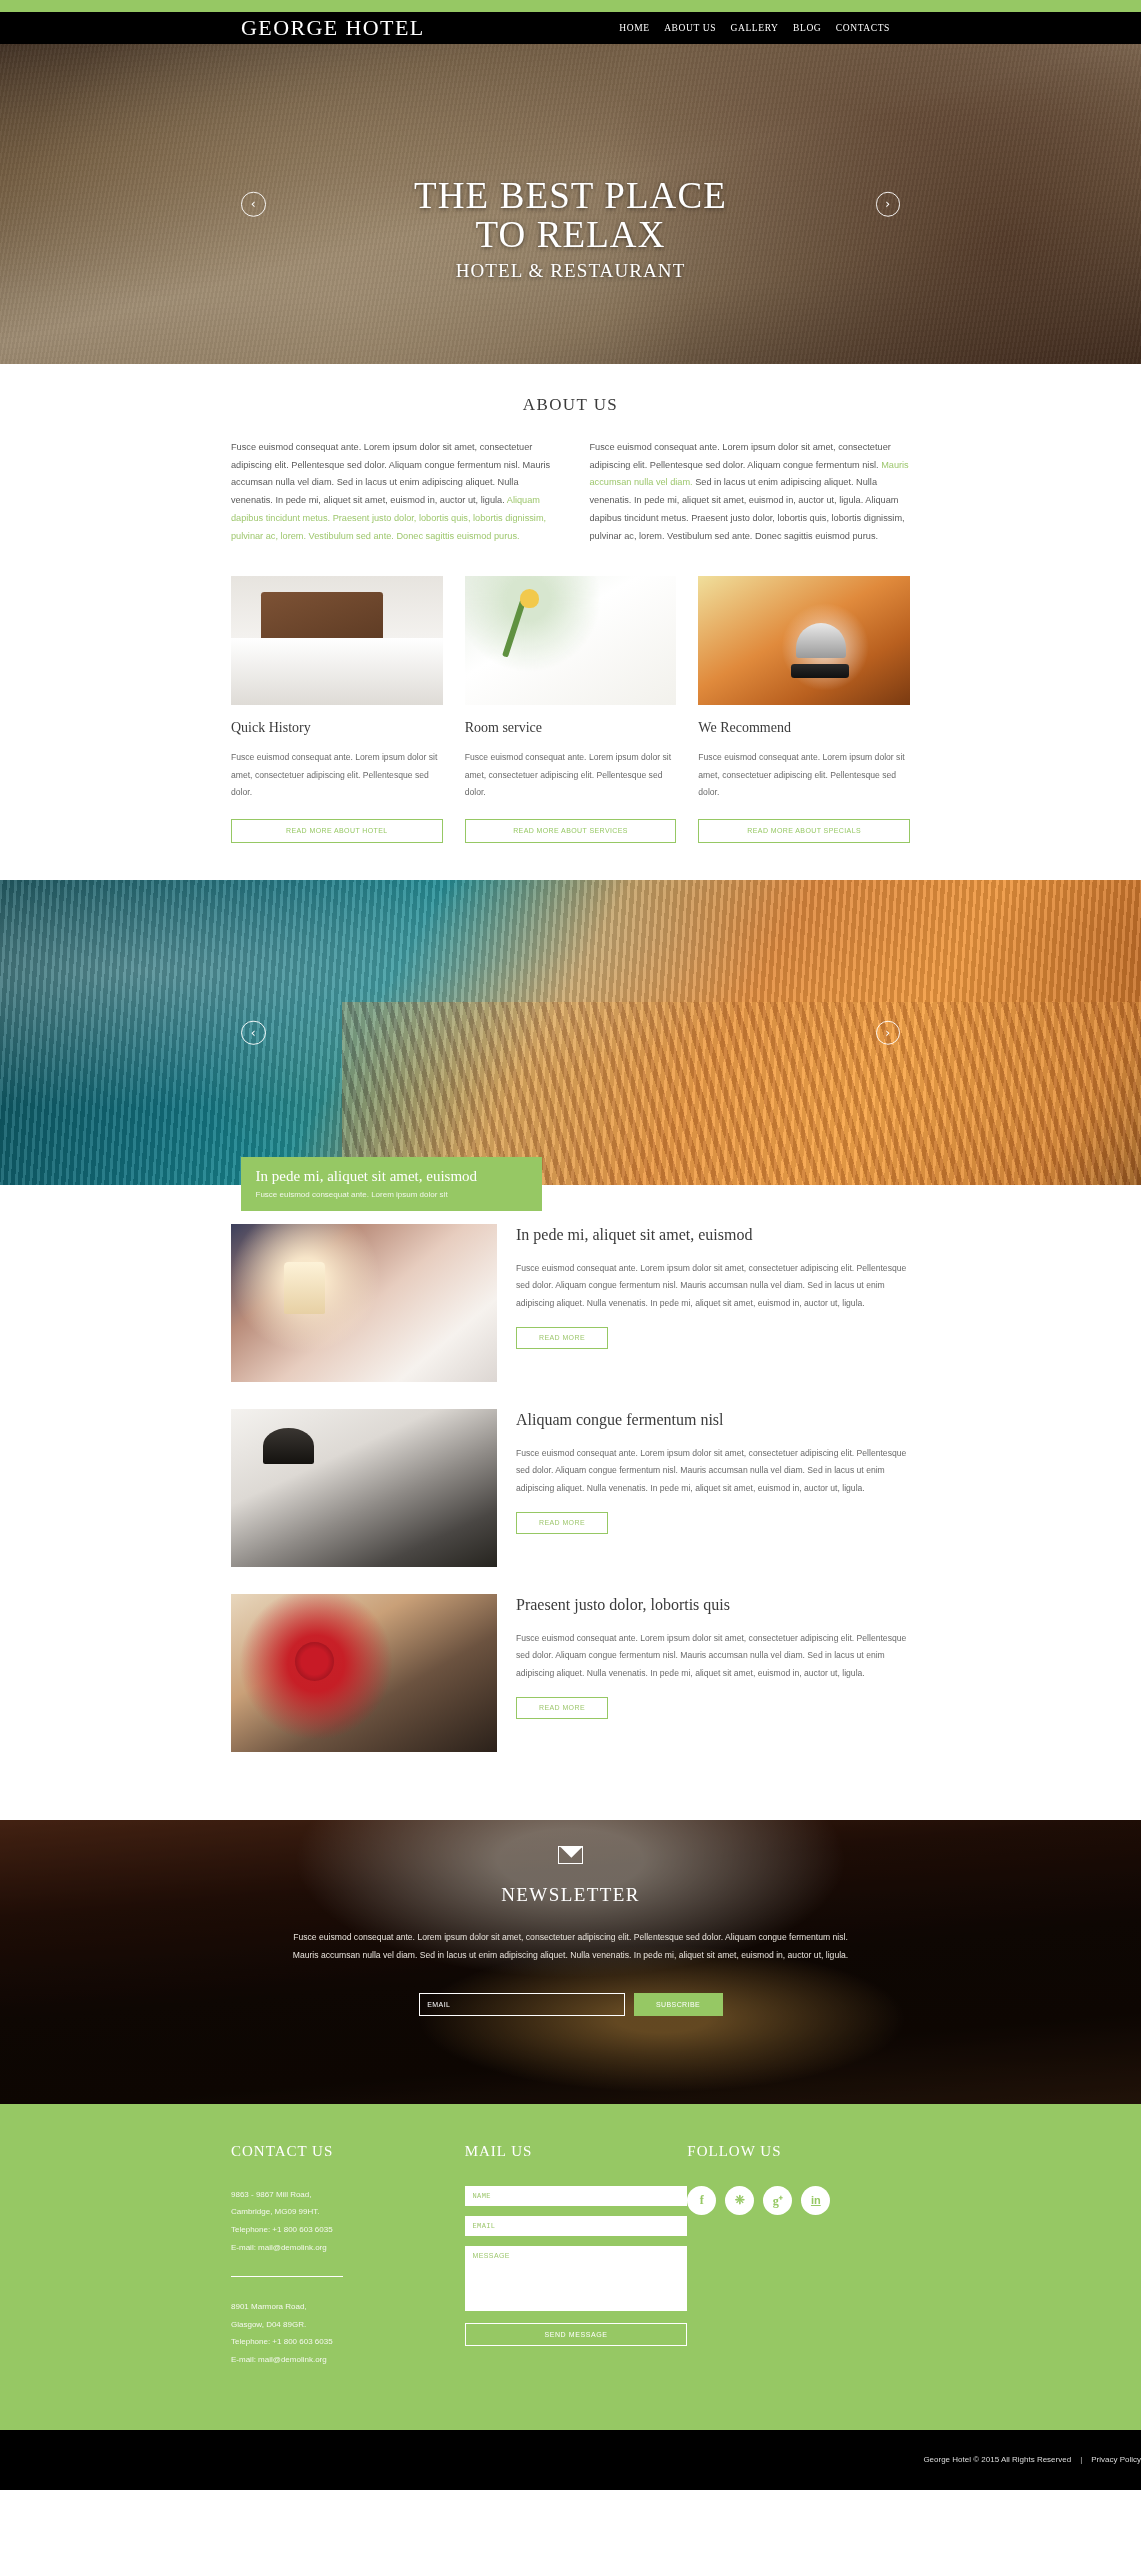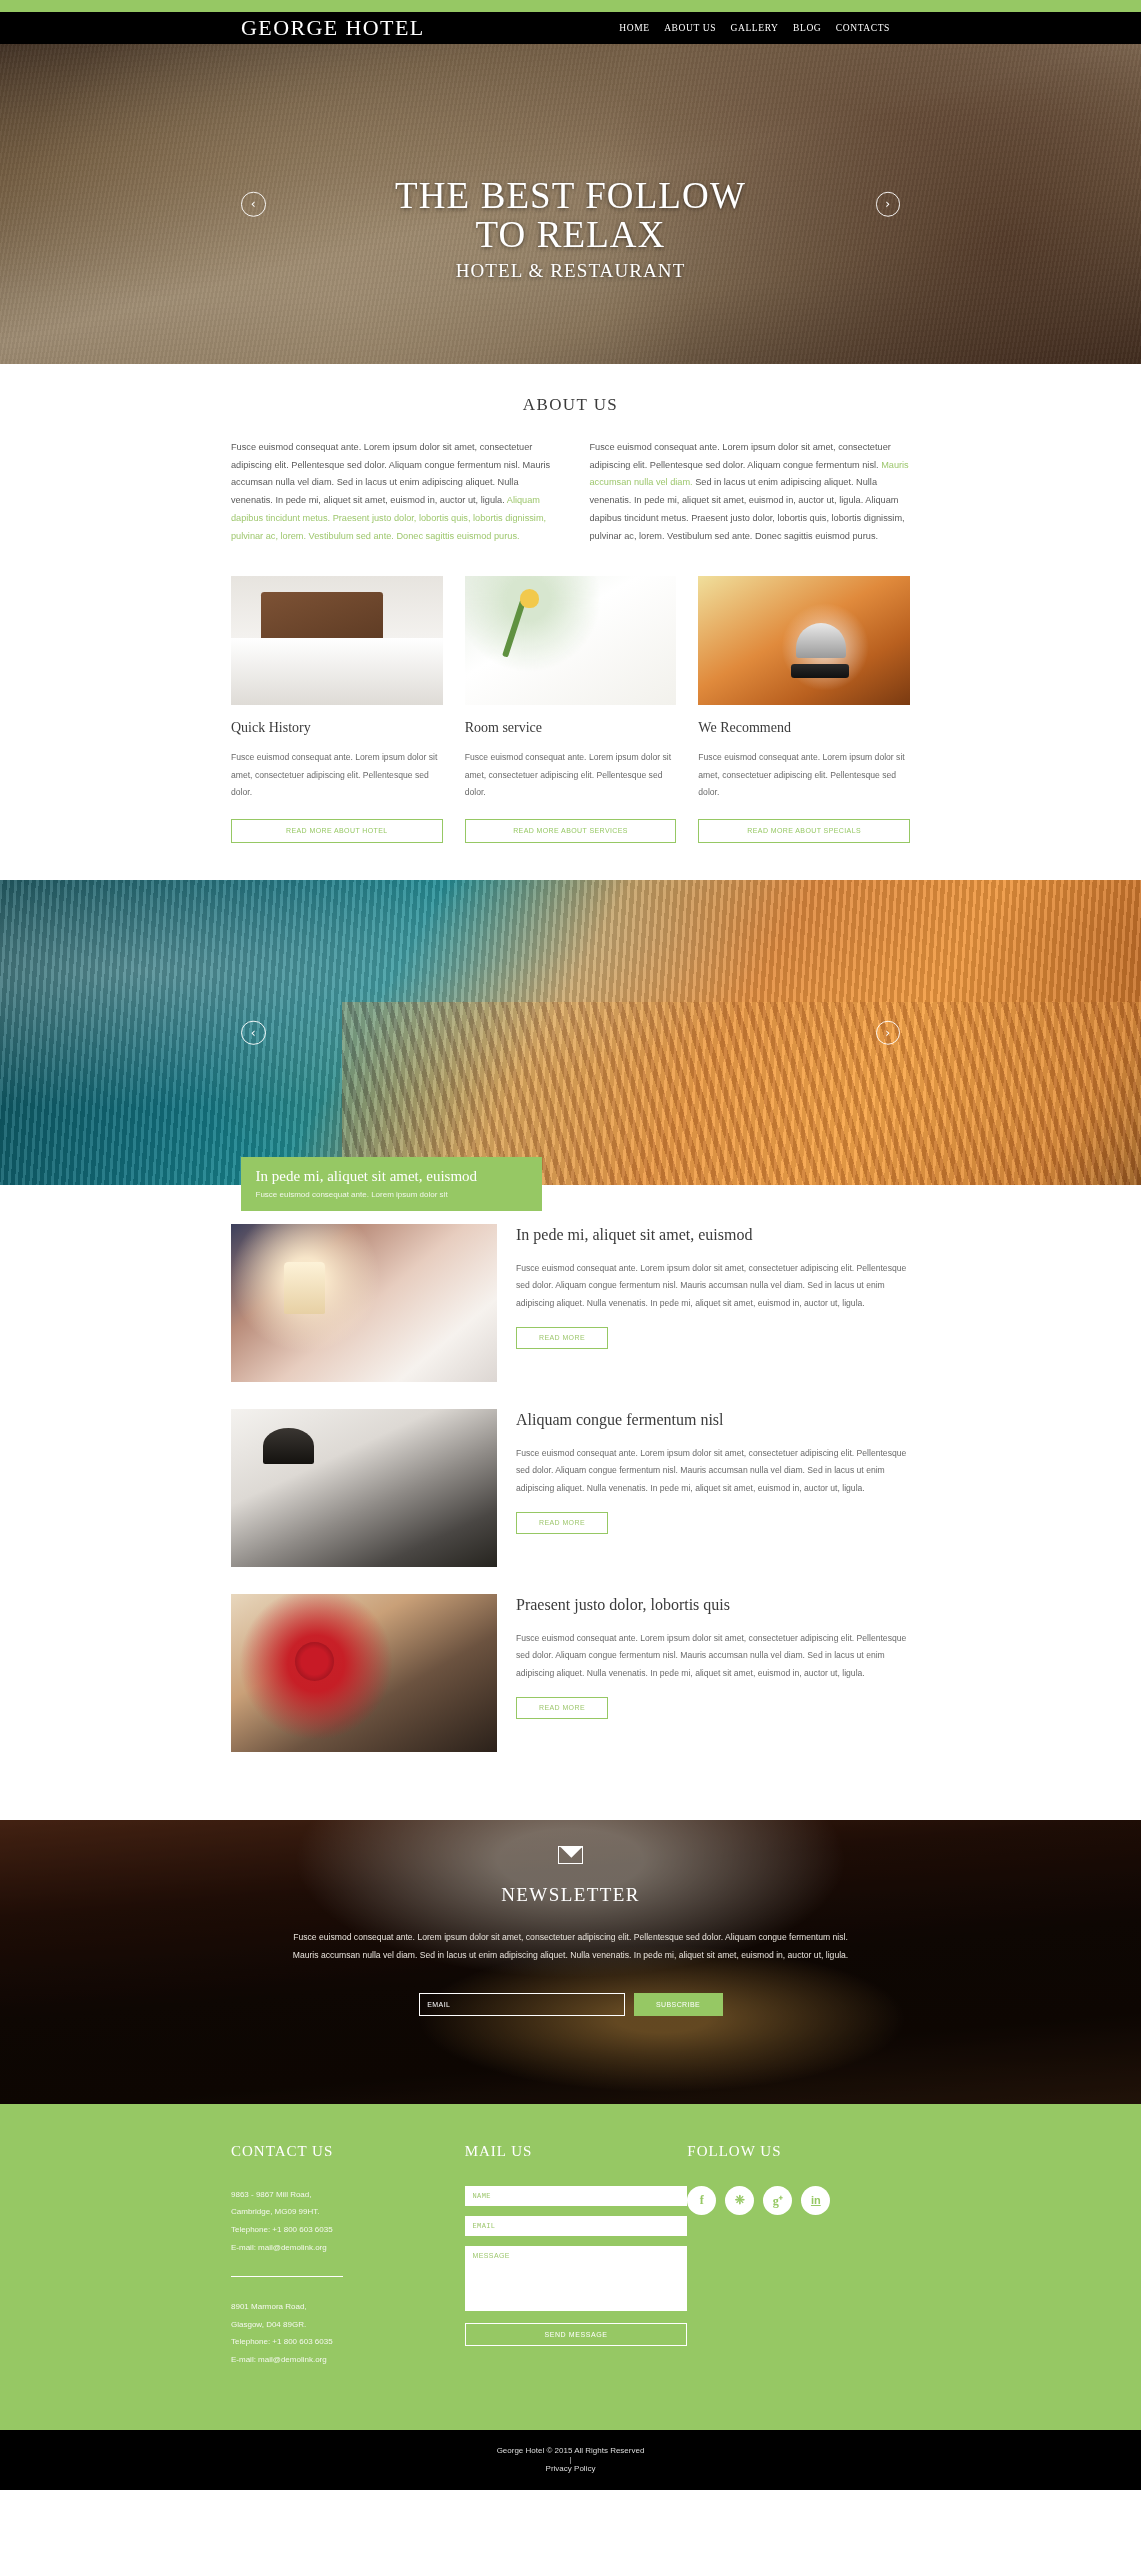--- a/index.html
+++ b/index.html
@@ -310,21 +310,21 @@
     width: 29px; height: 29px; border-radius: 50%; background: #fff;
     display: flex; align-items: center; justify-content: center;
     color: #96c864; cursor: pointer; font-weight: 700; font-size: 12.2px;
     font-family: "Liberation Serif", serif;
   }
   .soc.in { font-family: "Liberation Sans", sans-serif; font-size: 11px; text-decoration: underline; }
 
   
   .bottom {
     background: #000; height: 60px; display: flex;
-    align-items: center; justify-content: center; flex-direction: column;
+    align-items: center; justify-content: flex-end;
   }
   .bottom span, .bottom a {
     color: #dcdcdc; font-size: 8px; font-weight: 300; text-decoration: none;
   }
   .bottom .sep { margin: 0 9px; color: #bdbdbd; }
 </style>
 </head>
 <body>
 
 <div class="page">
@@ -341,21 +341,21 @@
       <a href="#">GALLERY</a>
       <a href="#">BLOG</a>
       <a href="#">CONTACTS</a>
     </div>
   </div>
 
   <div class="hero">
     <div class="hero-tex"></div>
     <div class="hero-shade"></div>
     <div class="hero-caption">
-      <span class="l1">THE BEST FOLLOW</span>
+      <span class="l1">THE BEST PLACE</span>
       <span class="l2">TO RELAX</span>
       <span class="l3">HOTEL &amp; RESTAURANT</span>
     </div>
     <div class="arrow left">
       <span>‹</span>
     </div>
     <div class="arrow right">
       <span>›</span>
     </div>
   </div>

